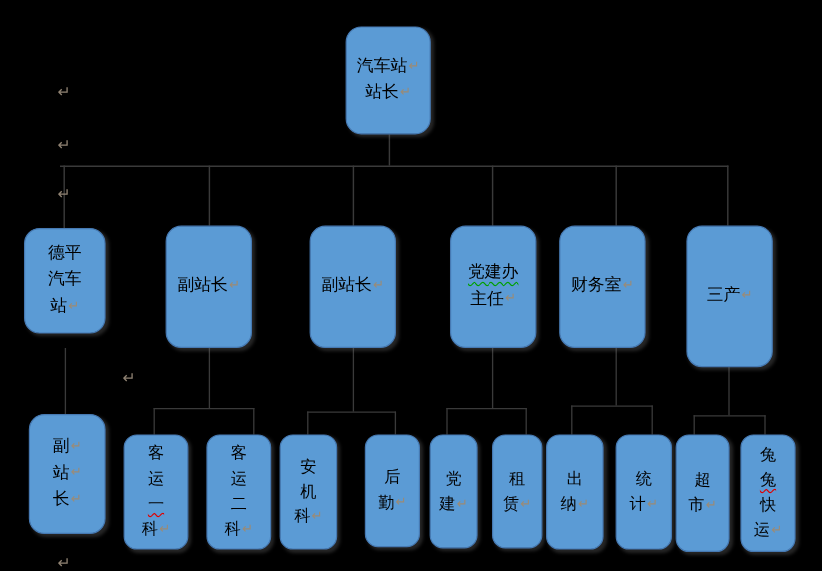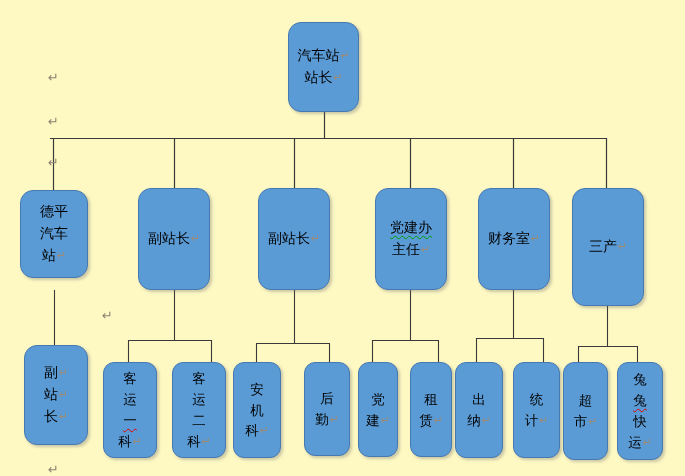--- a/index.html
+++ b/index.html
@@ -1,17 +1,17 @@
 <!DOCTYPE html>
 <html><head>
 <meta charset="utf-8">
 <style>
   html,body { margin:0; padding:0; background:#ffffff; }
   #canvas {
-    position:relative; width:685px; height:476px; background:#fef9c3;
+    position:relative; width:685px; height:476px; background:#000000;
     font-family:"DejaVu Sans", sans-serif; overflow:hidden;
   }
   #wires { position:absolute; left:0; top:0; z-index:1; }
   .node {
     position:absolute; z-index:2; box-sizing:border-box;
     background:#5b9bd5; border:1.5px solid #4679b2; border-radius:13px;
     box-shadow:2px 2px 3px rgba(110,110,110,0.35);
     display:flex; flex-direction:column; align-items:center; justify-content:center;
     color:#000; font-size:14px;
   }
@@ -21,21 +21,21 @@
   .sq-red   { text-decoration-line:underline; text-decoration-style:wavy; text-decoration-color:#e00000; text-decoration-thickness:1px; text-underline-offset:3px; }
   .sq-green { text-decoration-line:underline; text-decoration-style:wavy; text-decoration-color:#00a000; text-decoration-thickness:1px; text-underline-offset:3px; }
   .pilcrow { color:#9b8b76; font-size:11px; margin-left:1px; position:relative; top:-1px; }
   .pmark { position:absolute; z-index:3; color:#8f8272; font-size:13px; }
   
   .n-root     { left:288px; top:22px;  width:71px; height:90px; }
   .n-deping   { left:20px;  top:190px; width:68px; height:88px; }
   .n-deputy1  { left:138px; top:188px; width:72px; height:102px; }
   .n-deputy2  { left:258px; top:188px; width:72px; height:102px; }
   .n-party    { left:375px; top:188px; width:72px; height:102px;border-radius:13px; }
-  .n-finance  { left:478px; top:188px; width:72px; height:102px; }
+  .n-finance  { left:466px; top:188px; width:72px; height:102px; }
   .n-sanchan  { left:572px; top:188px; width:72px; height:118px; }
   .n-vice3    { left:24px;  top:345px; width:64px; height:100px; }
   .n-keyun1   { left:103px; top:362px; width:54px; height:96px; }
   .n-keyun2   { left:172px; top:362px; width:54px; height:96px; }
   .n-anji     { left:233px; top:362px; width:48px; height:96px; }
   .n-houqin   { left:304px; top:362px; width:46px; height:94px; }
   .n-dangjian { left:358px; top:362px; width:40px; height:95px; }
   .n-zulin    { left:410px; top:362px; width:42px; height:95px; }
   .n-chuna    { left:455px; top:362px; width:48px; height:96px; }
   .n-tongji   { left:513px; top:362px; width:47px; height:96px; }

